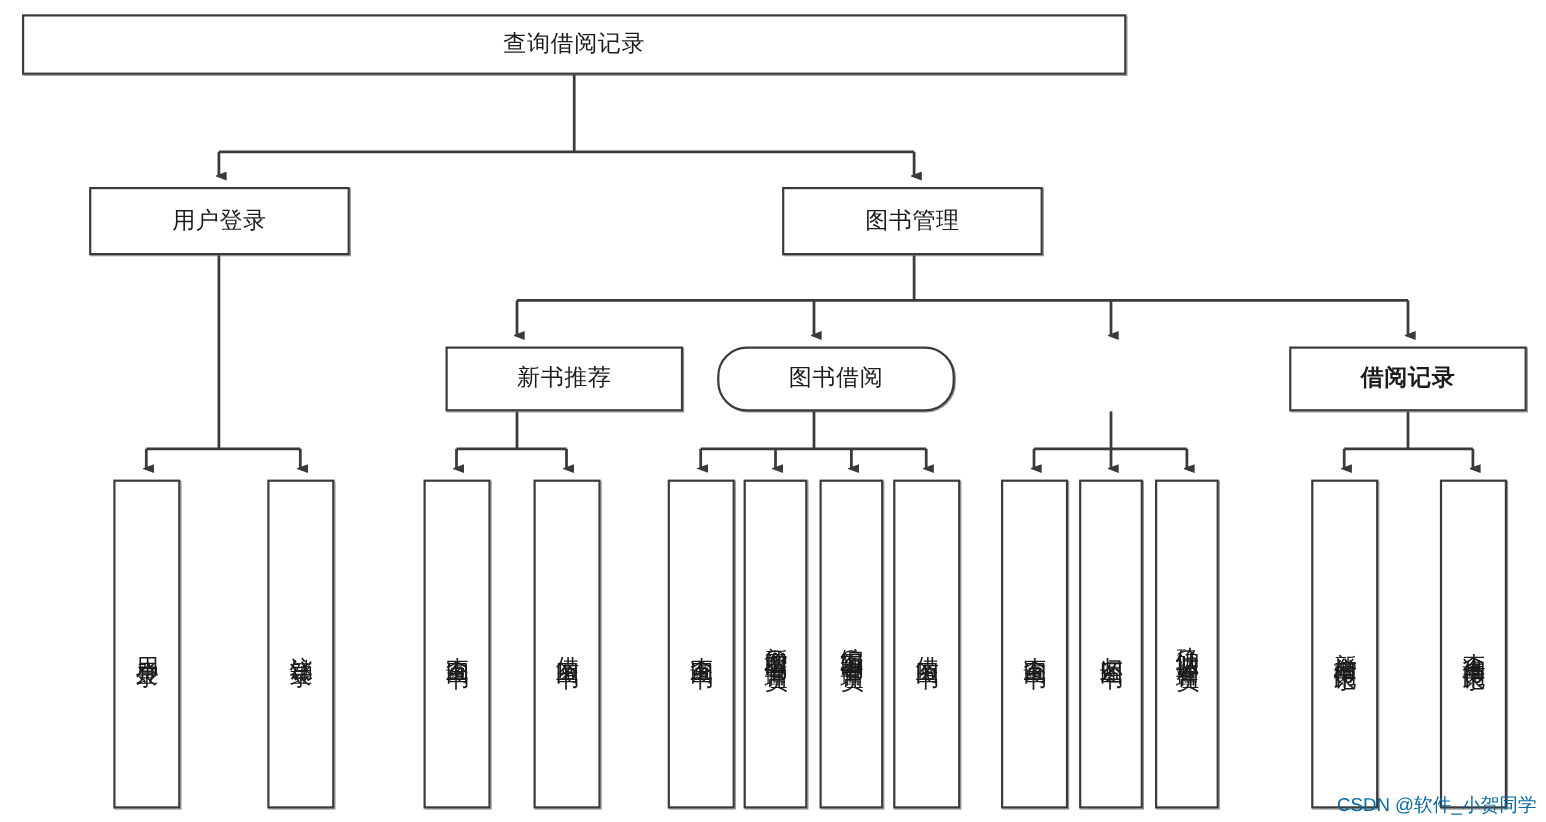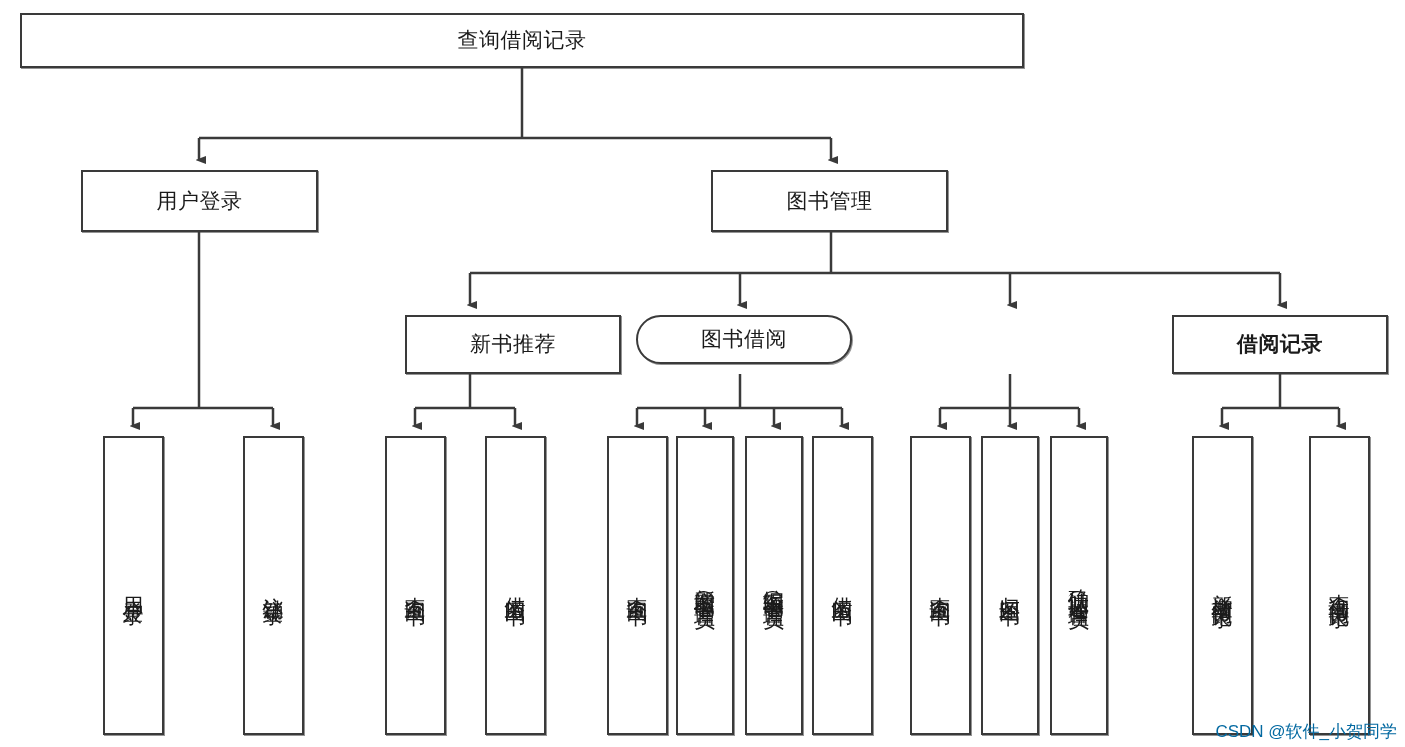--- a/index.html
+++ b/index.html
@@ -128,21 +128,21 @@
   <div class="node horiz" style="left:81px; top:170px; width:237px; height:62px;">
     <span class="label">用户登录</span>
   </div>
   <div class="node horiz" style="left:711px; top:170px; width:237px; height:62px;">
     <span class="label">图书管理</span>
   </div>
 
   <div class="node horiz" style="left:362px; top:315px; width:216px; height:59px;margin-left:43px;">
     <span class="label">新书推荐</span>
   </div>
-  <div class="node horiz" style="left:636px; top:315px; width:216px; height:49px;border-radius:27px;">
+  <div class="node horiz" style="left:652px; top:315px; width:216px; height:59px;border-radius:27px;">
     <span class="label">图书借阅</span>
   </div>
   <div class="node horiz" style="left:1172px; top:315px; width:216px; height:59px;font-weight:bold;">
     <span class="label">借阅记录</span>
   </div>
 
   <div class="node vert" style="left:103px; top:436px; width:61px; height:299px;">
     <span class="label">用户登录</span>
   </div>
   <div class="node vert" style="left:243px; top:436px; width:61px; height:299px;">

